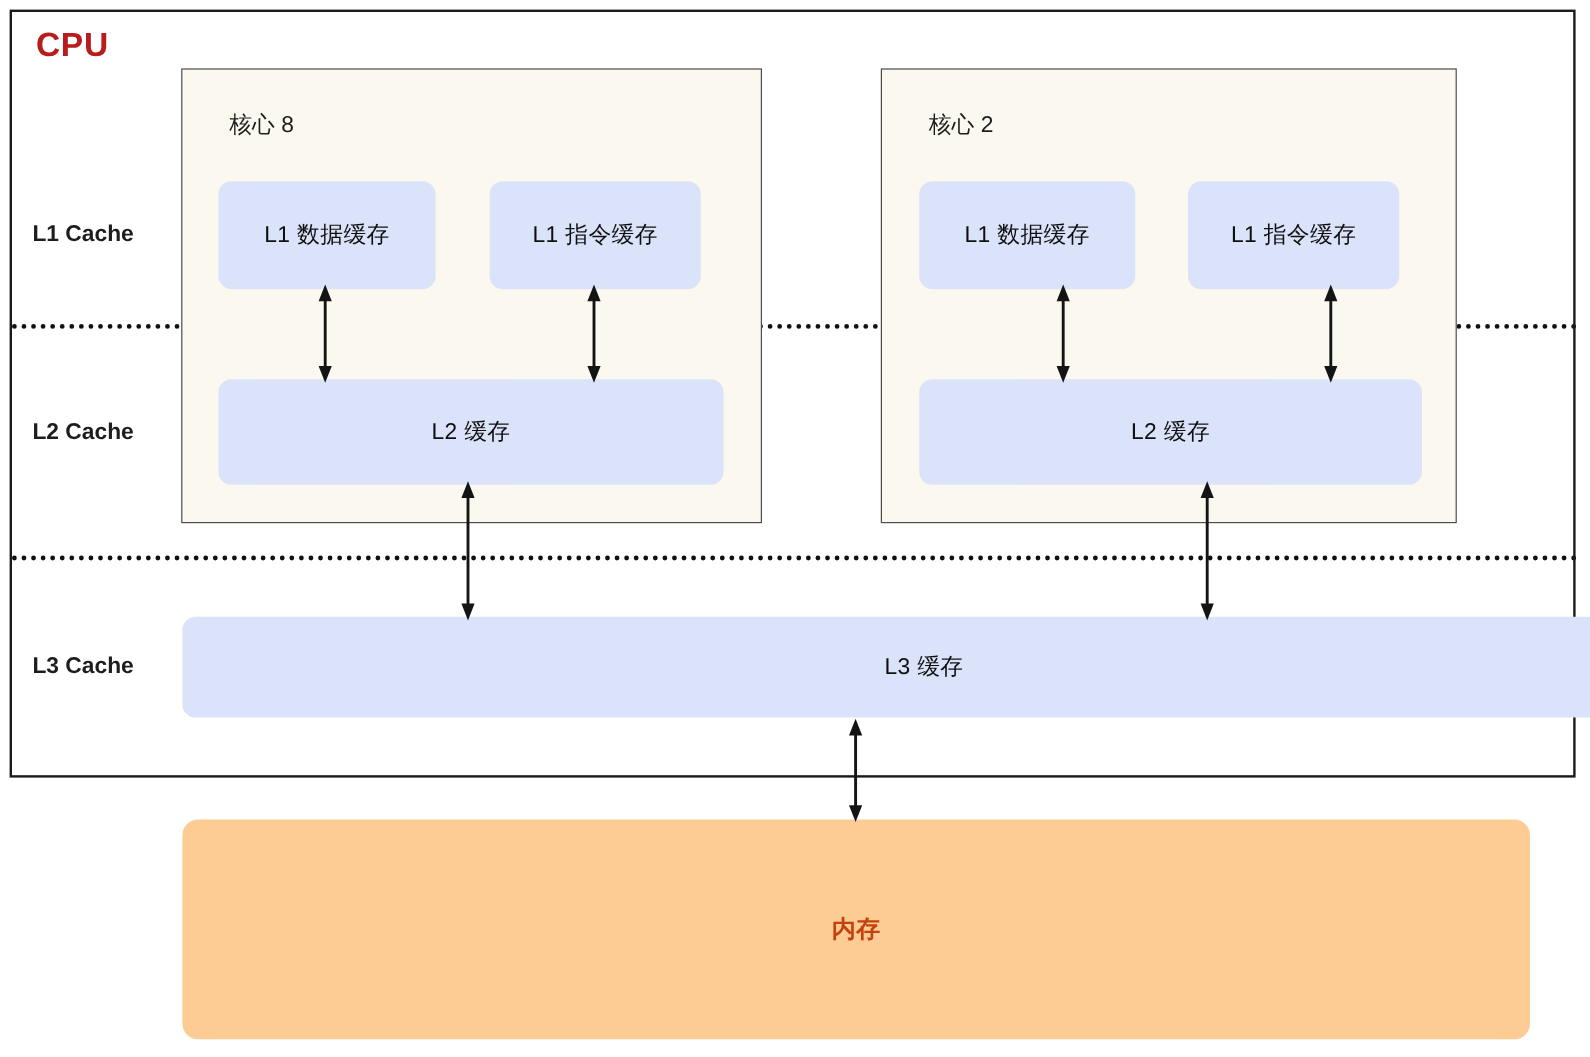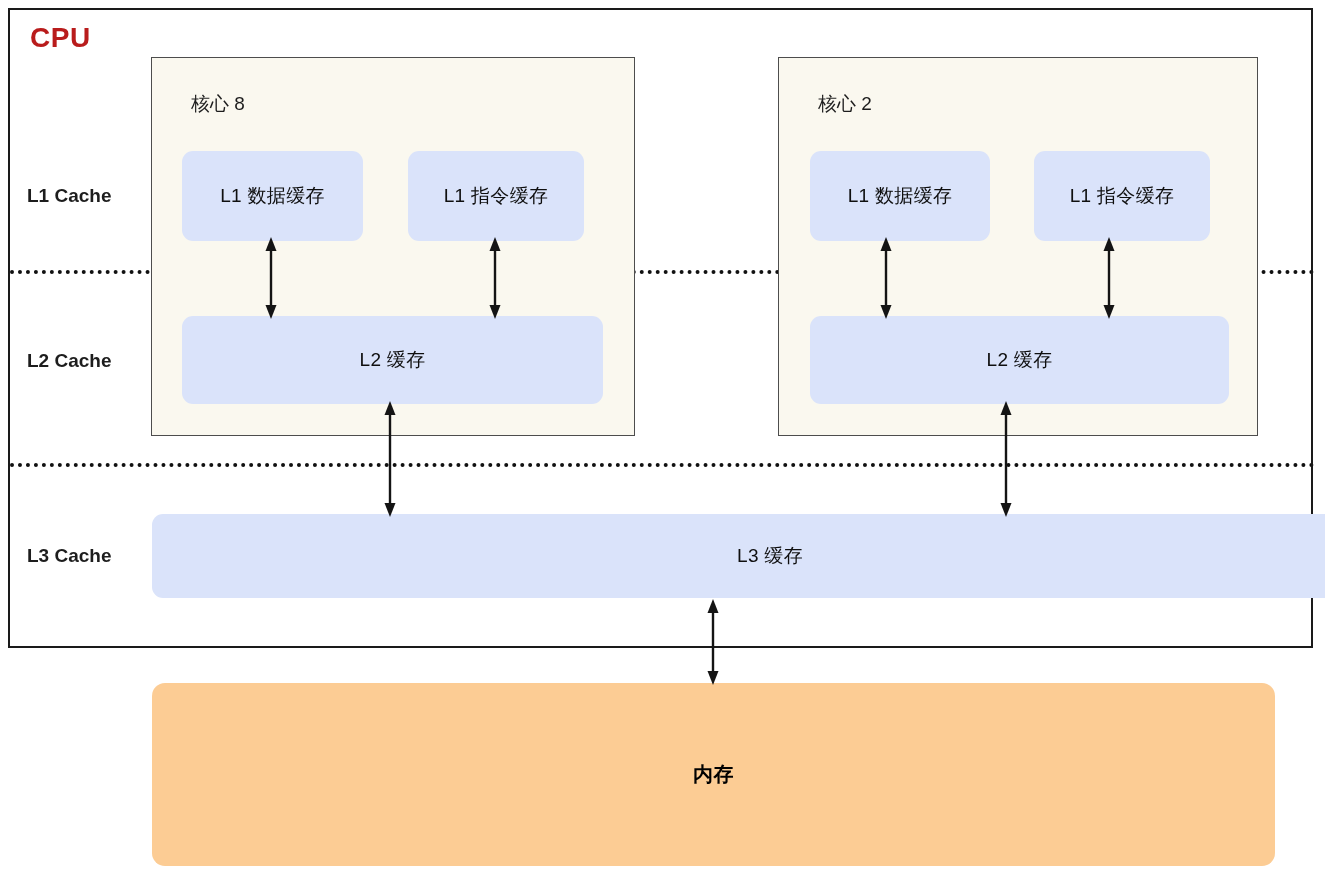--- a/index.html
+++ b/index.html
@@ -66,21 +66,21 @@
   #divider-l2-l3 { top: 463px; }
 
   
   .core-box {
     position: absolute;
     background: #faf8ef;
     border: 1.6px solid #4d4d4d;
     box-sizing: border-box;
   }
   #core-1 { left: 151px; top: 57px; width: 484px; height: 379px; }
-  #core-2 { left: 778px; top: 57px; width: 480px; height: 379px; }
+  #core-2 { left: 734px; top: 57px; width: 480px; height: 379px; }
   .core-title {
     position: absolute;
     left: 39px;
     top: 33px;
     font-size: 19px;
     color: #1d1d1d;
     white-space: nowrap;
   }
 
   
@@ -130,21 +130,21 @@
     background: #fccc94;
     border-radius: 13px;
     display: flex;
     align-items: center;
     justify-content: center;
     box-sizing: border-box;
   }
   #memory-box > span {
     font-size: 20px;
     font-weight: bold;
-    color: #000000;
+    color: #c2410c;
     letter-spacing: 0.4px;
   }
 
   
   .arrow {
     position: absolute;
     overflow: visible;
   }
   .arrow line {
     stroke: #141414;

